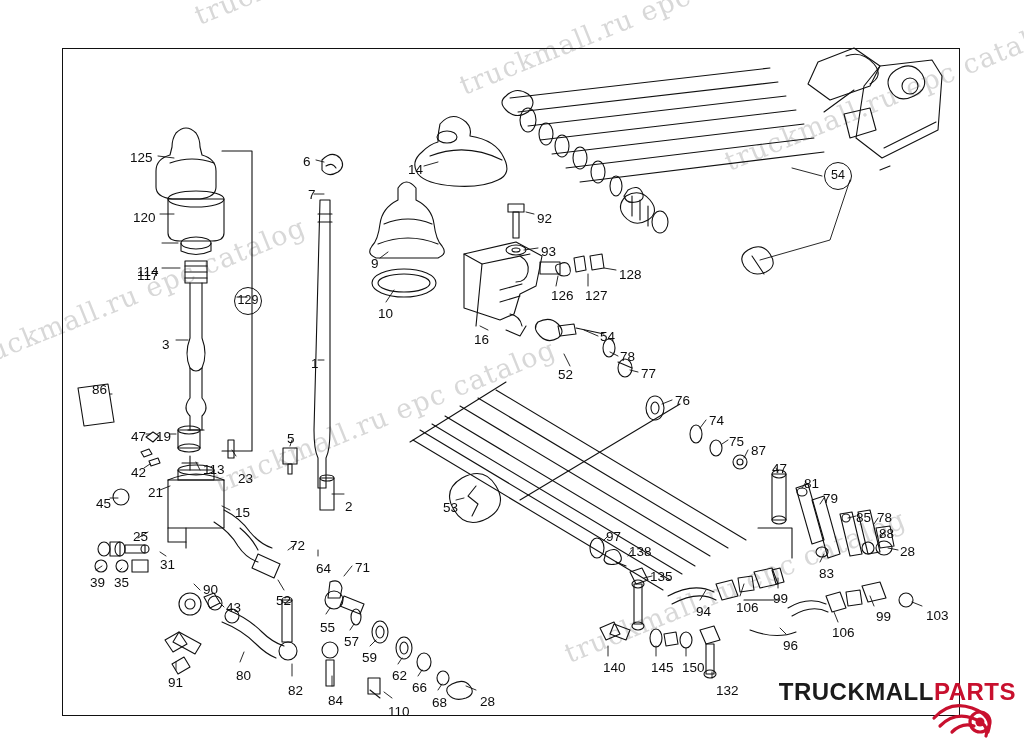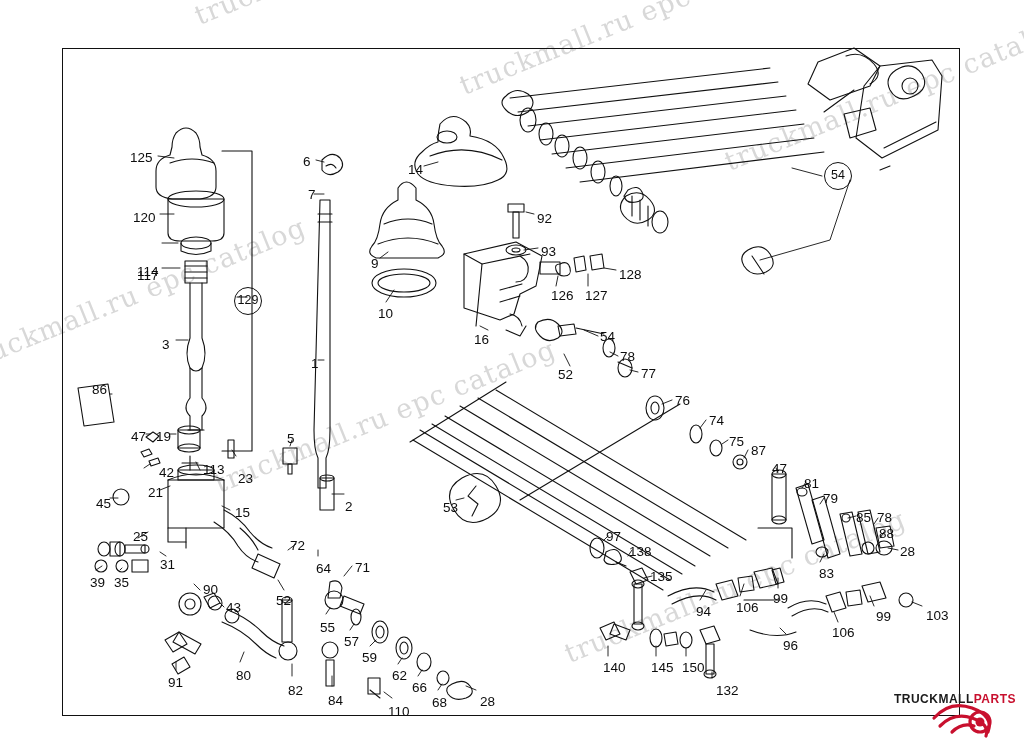--- a/index.html
+++ b/index.html
@@ -75,21 +75,21 @@
     position: absolute;
     right: 14px;
     bottom: 8px;
     width: 180px;
     height: 64px;
   }
   .brand-text {
     position: absolute;
     right: 8px;
     bottom: 44px;
-    font-size: 12px;
+    font-size: 24px;
     font-weight: bold;
     letter-spacing: 0.5px;
     color: #1b1b1b;
     font-family: "Liberation Sans", sans-serif;
     white-space: nowrap;
   }
   .brand-text .accent { color: #c8102e; }
 </style>
 </head>
 <body>
@@ -446,21 +446,21 @@
   <div>
     <div class="lbl" style="left:130px; top:151px;">125</div>
     <div class="lbl" style="left:133px; top:211px;">120</div>
     <div class="lbl" style="left:137px; top:241px;margin-top:28px;">117</div>
     <div class="lbl" style="left:137px; top:265px;">114</div>
     <div class="lbl circ" style="left:234px; top:287px;">129</div>
     <div class="lbl" style="left:162px; top:338px;">3</div>
     <div class="lbl" style="left:92px; top:383px;">86</div>
     <div class="lbl" style="left:131px; top:430px;">47</div>
     <div class="lbl" style="left:156px; top:430px;">19</div>
-    <div class="lbl" style="left:131px; top:466px;margin-left:28px;">42</div>
+    <div class="lbl" style="left:131px; top:466px;">42</div>
     <div class="lbl" style="left:203px; top:463px;">113</div>
     <div class="lbl" style="left:238px; top:472px;">23</div>
     <div class="lbl" style="left:96px; top:497px;">45</div>
     <div class="lbl" style="left:148px; top:486px;">21</div>
     <div class="lbl" style="left:235px; top:506px;">15</div>
     <div class="lbl" style="left:133px; top:530px;">25</div>
     <div class="lbl" style="left:160px; top:558px;">31</div>
     <div class="lbl" style="left:90px; top:576px;">39</div>
     <div class="lbl" style="left:114px; top:576px;">35</div>
     <div class="lbl" style="left:203px; top:583px;">90</div>

